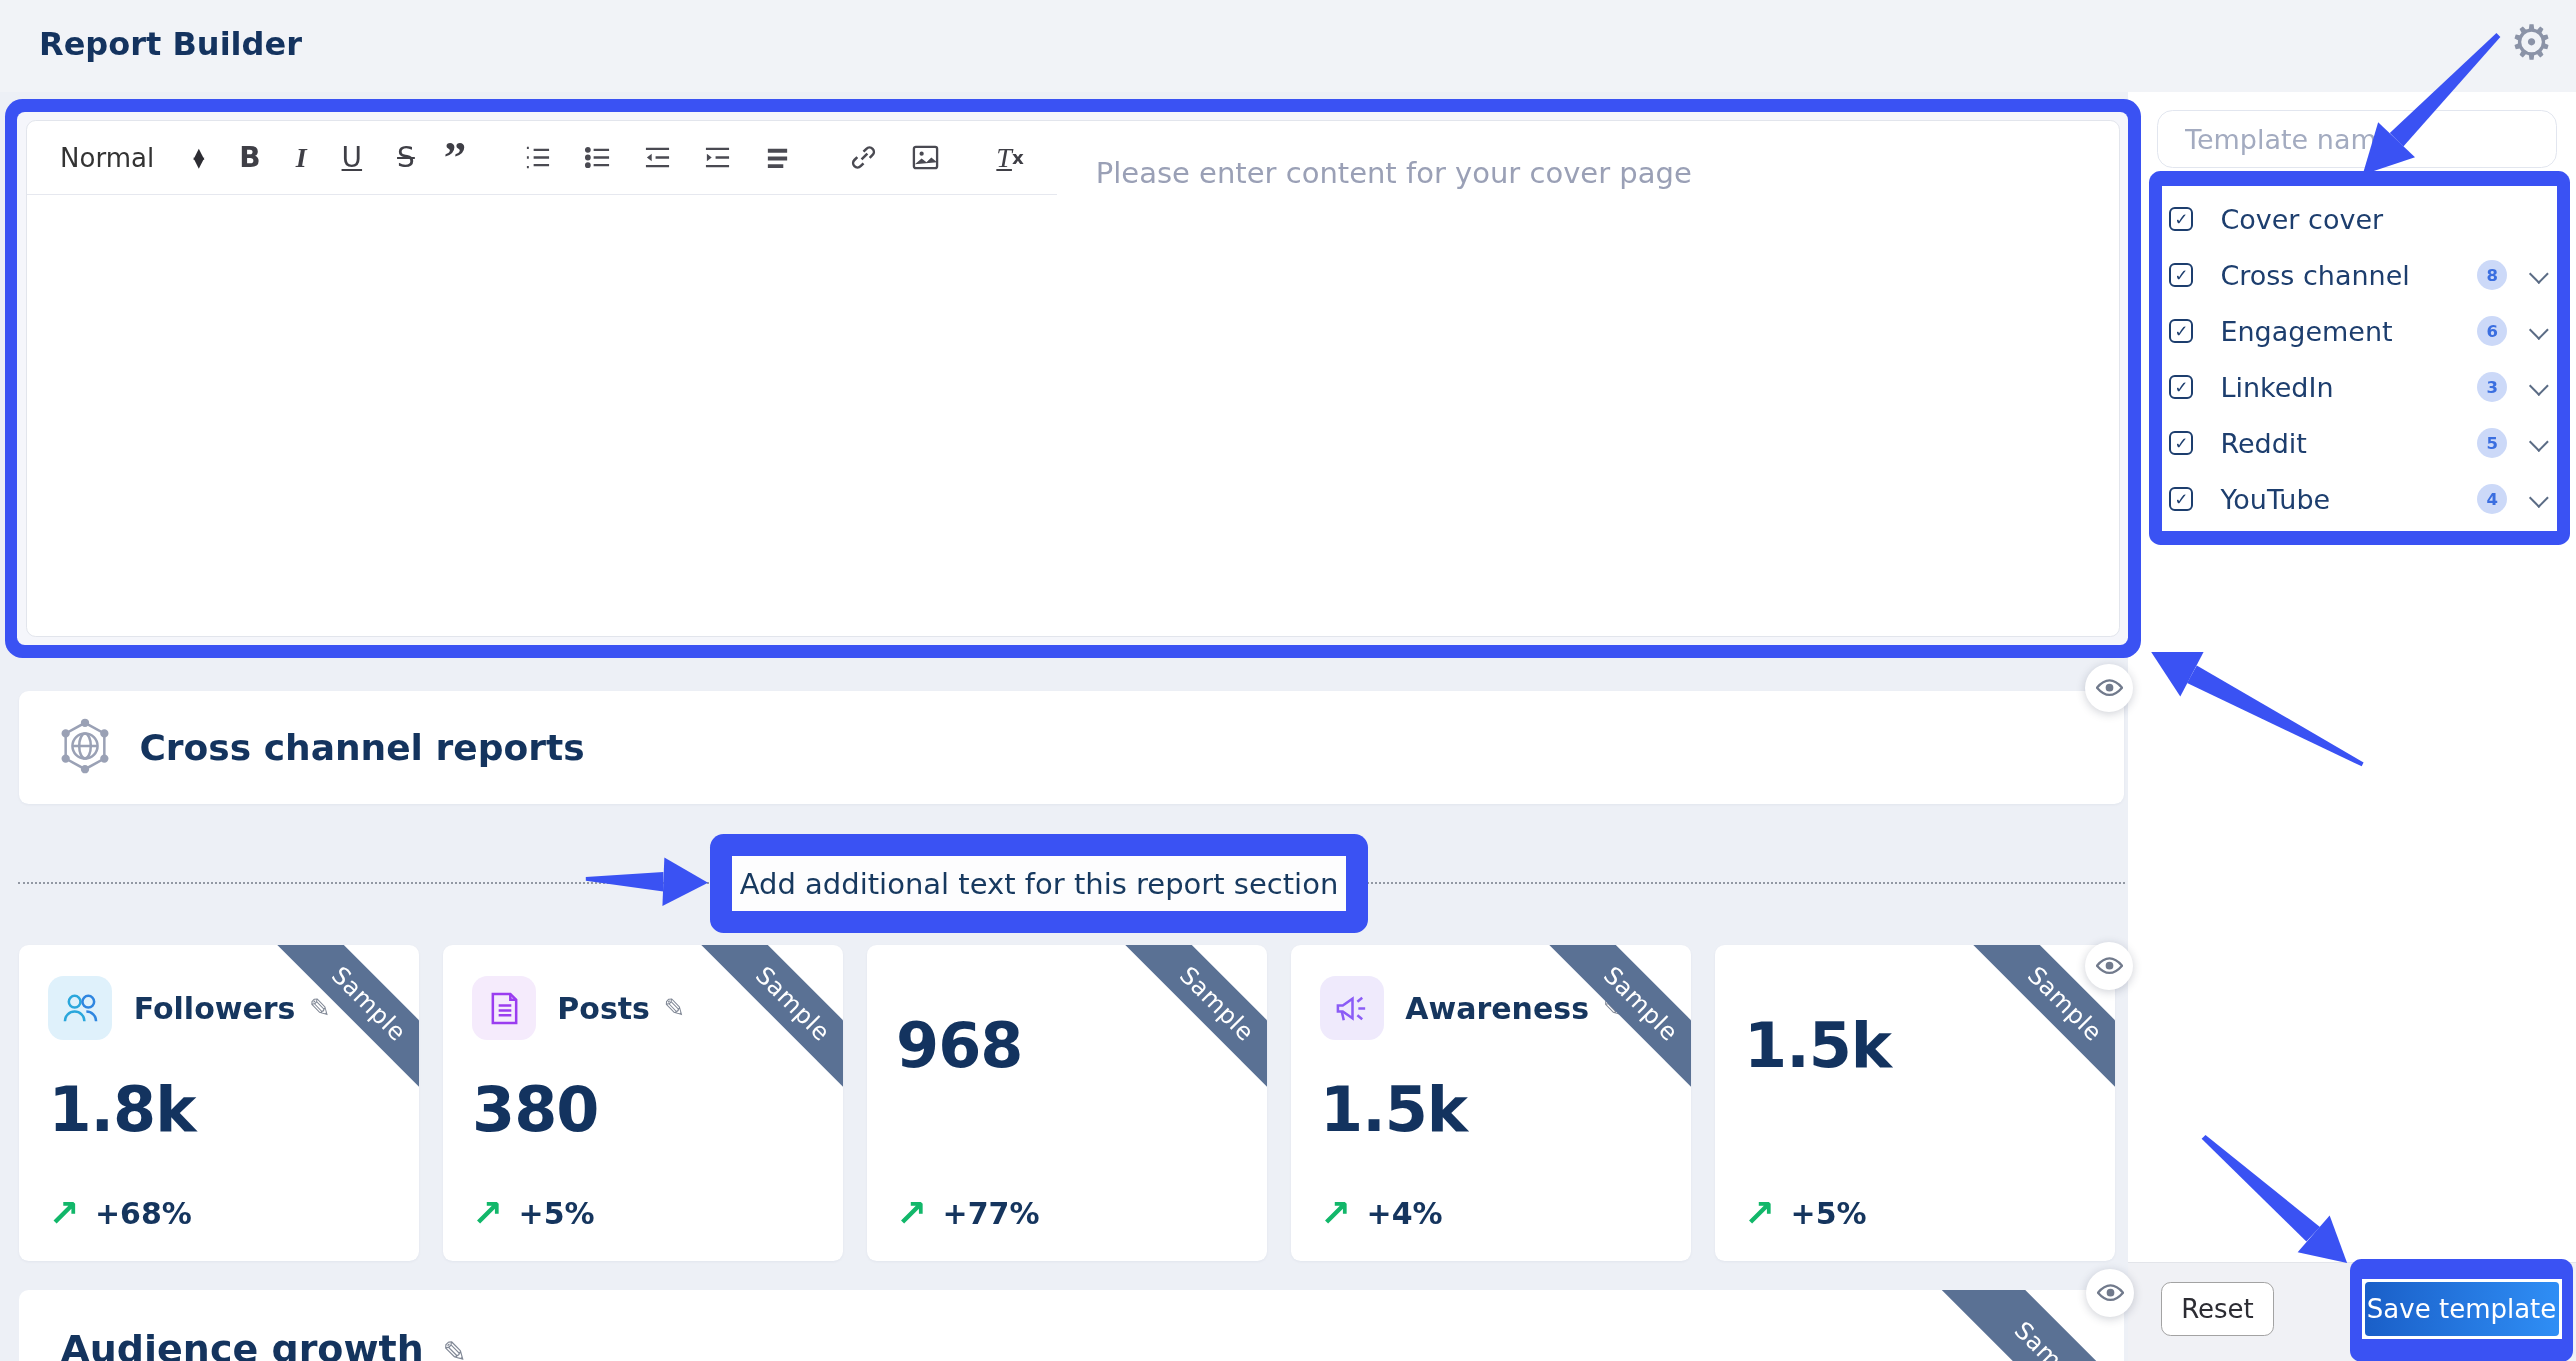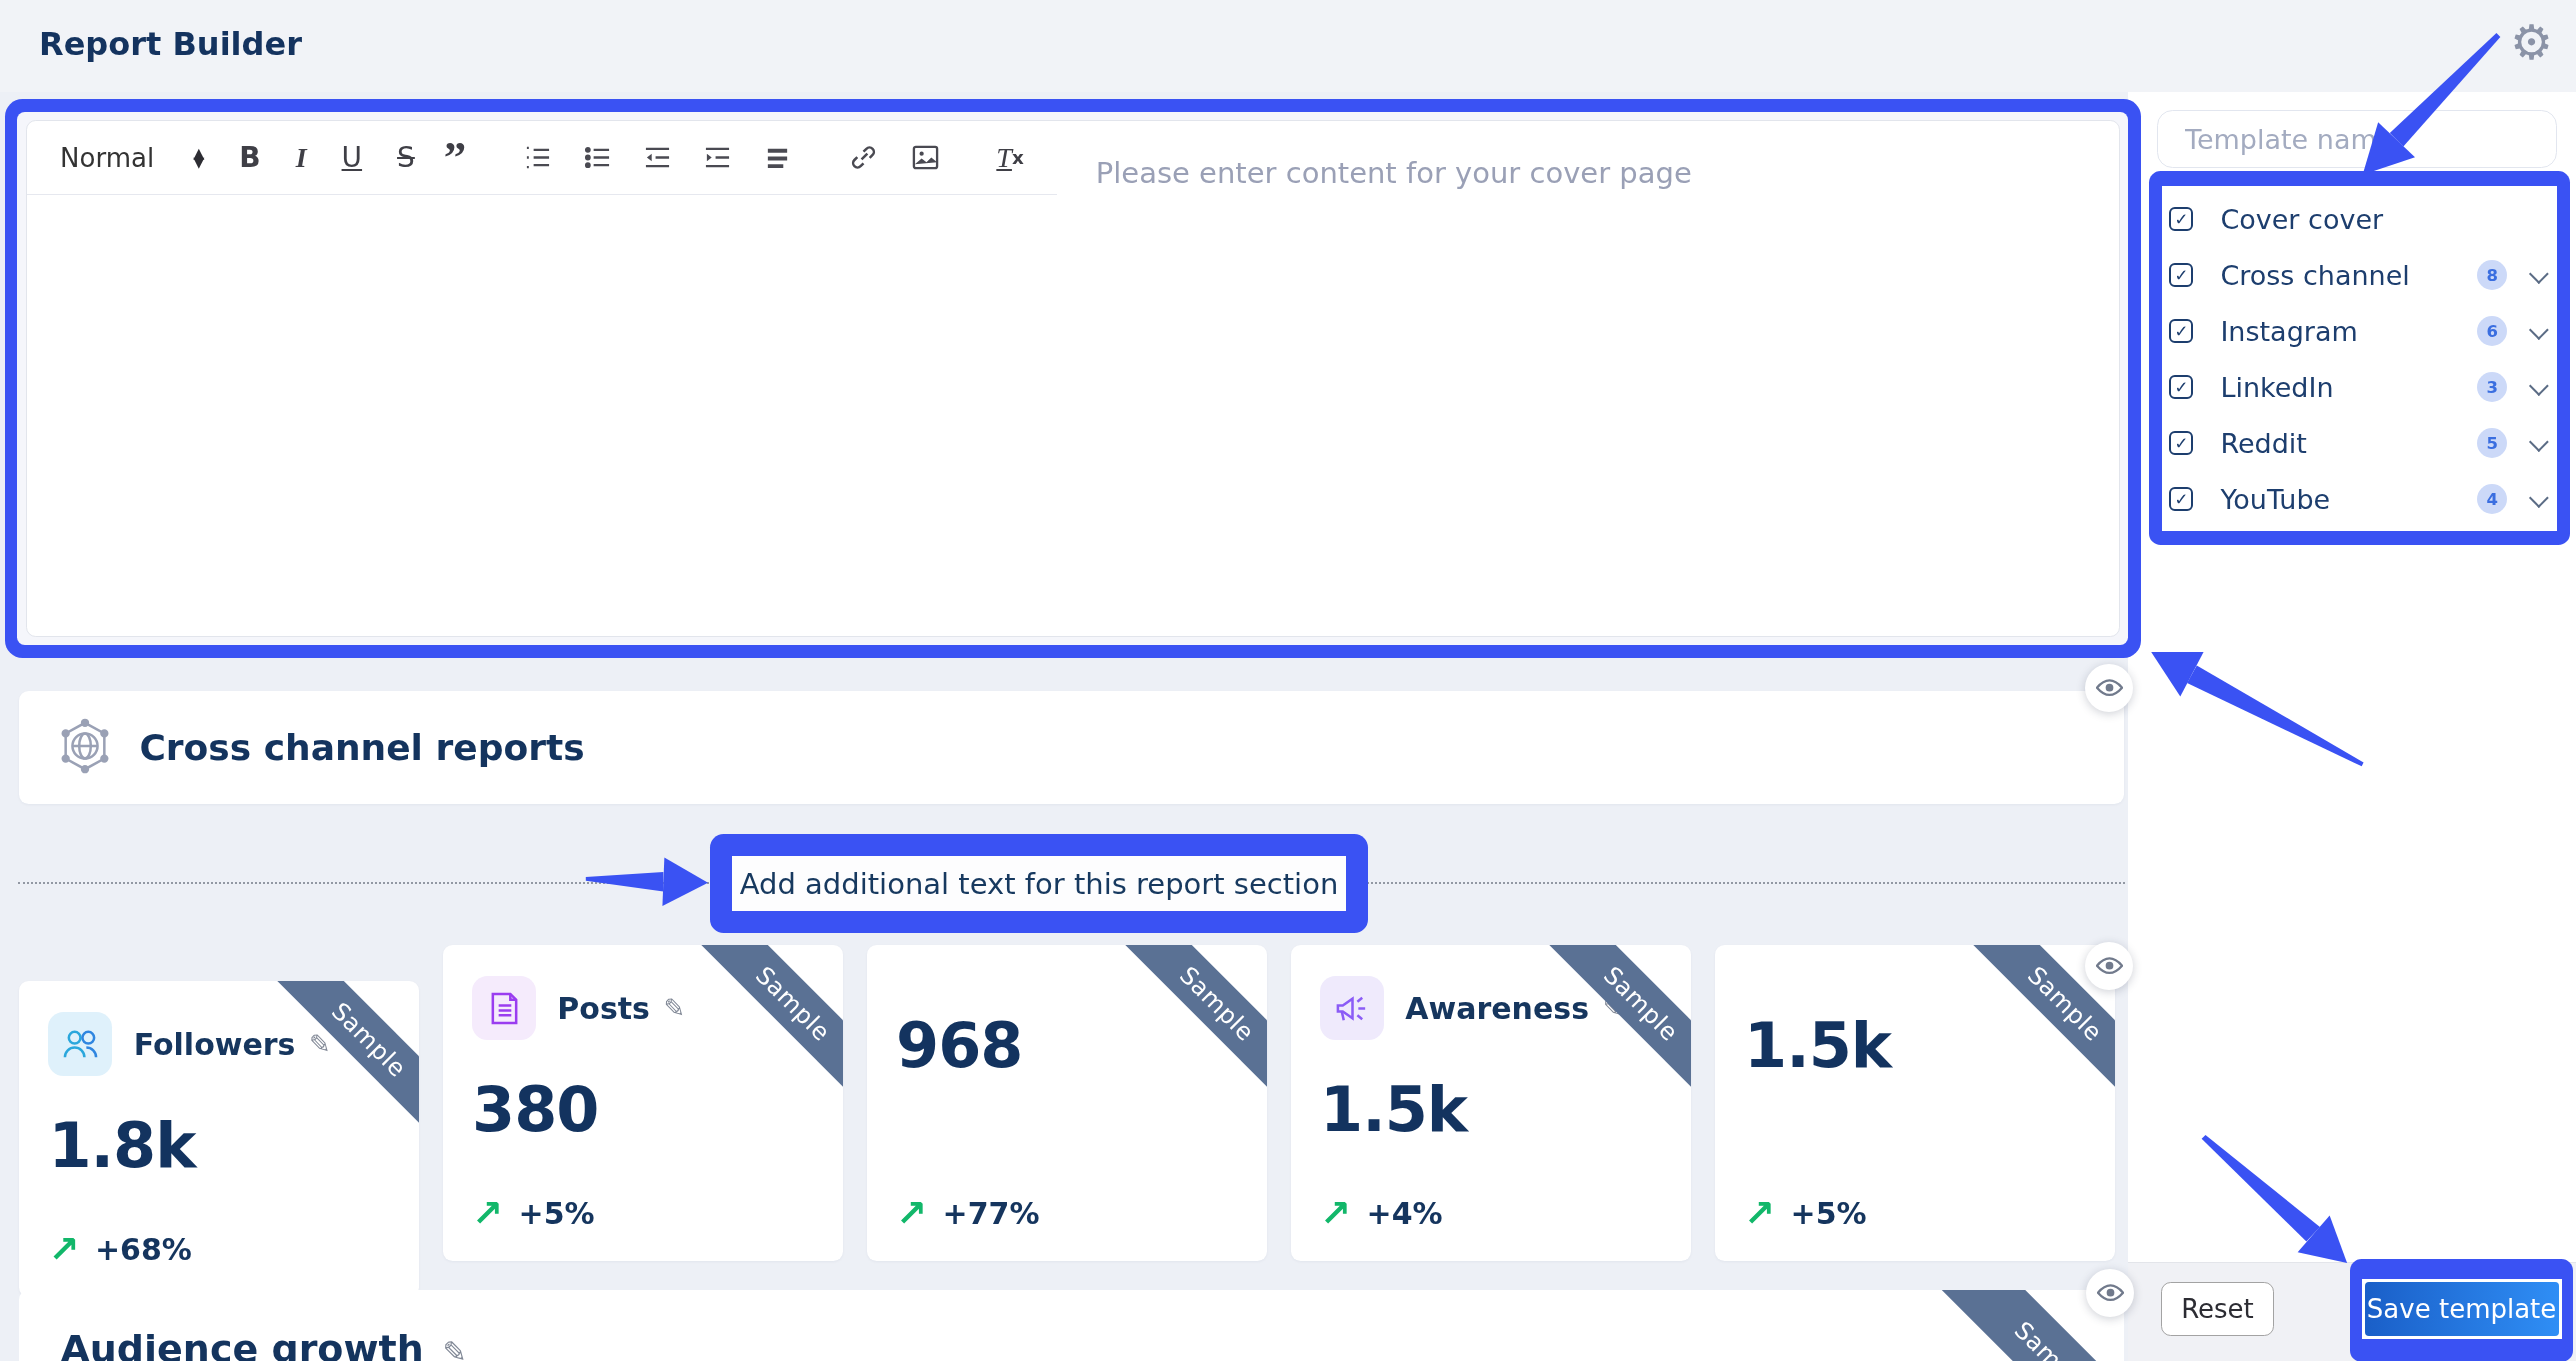--- a/index.html
+++ b/index.html
@@ -225,21 +225,21 @@
   <span class="section-title">Cross channel reports</span>
 </div>
 
 <div class="dotted"></div>
 <div class="add-box">
   <div class="add-box-inner">
     <span>Add additional text for this report section</span>
   </div>
 </div>
 
-<div class="metric-card" style="left:19.4px;margin-top:36px;">
+<div class="metric-card" style="left:19.4px;">
   <div class="m-head">
     <span class="icon-tile" style="background:#dff1fb;">
       <svg width="37" height="37" viewBox="0 0 38 38" fill="none" stroke="#2aa7dc" stroke-width="2.6">
         <circle cx="13" cy="12" r="6"></circle>
           <path d="M3 32 a10 10 0 0 1 20 0"></path>
         <circle cx="27" cy="12" r="6" stroke="#2f86e0"></circle>
           <path d="M25 22 a10 10 0 0 1 10 10" stroke="#2f86e0"></path>
       </svg>
     </span>
     <span class="m-label">Followers</span>
@@ -355,21 +355,21 @@
           <span>✓</span>
         </span>
       <span class="row-label">Cross channel</span>
       <span class="badge">8</span>
       <span class="chev"></span>
     </div>
     <div class="list-row">
       <span class="cbx">
           <span>✓</span>
         </span>
-      <span class="row-label">Instagram</span>
+      <span class="row-label">Engagement</span>
       <span class="badge">6</span>
       <span class="chev"></span>
     </div>
     <div class="list-row">
       <span class="cbx">
           <span>✓</span>
         </span>
       <span class="row-label">LinkedIn</span>
       <span class="badge">3</span>
       <span class="chev"></span>

